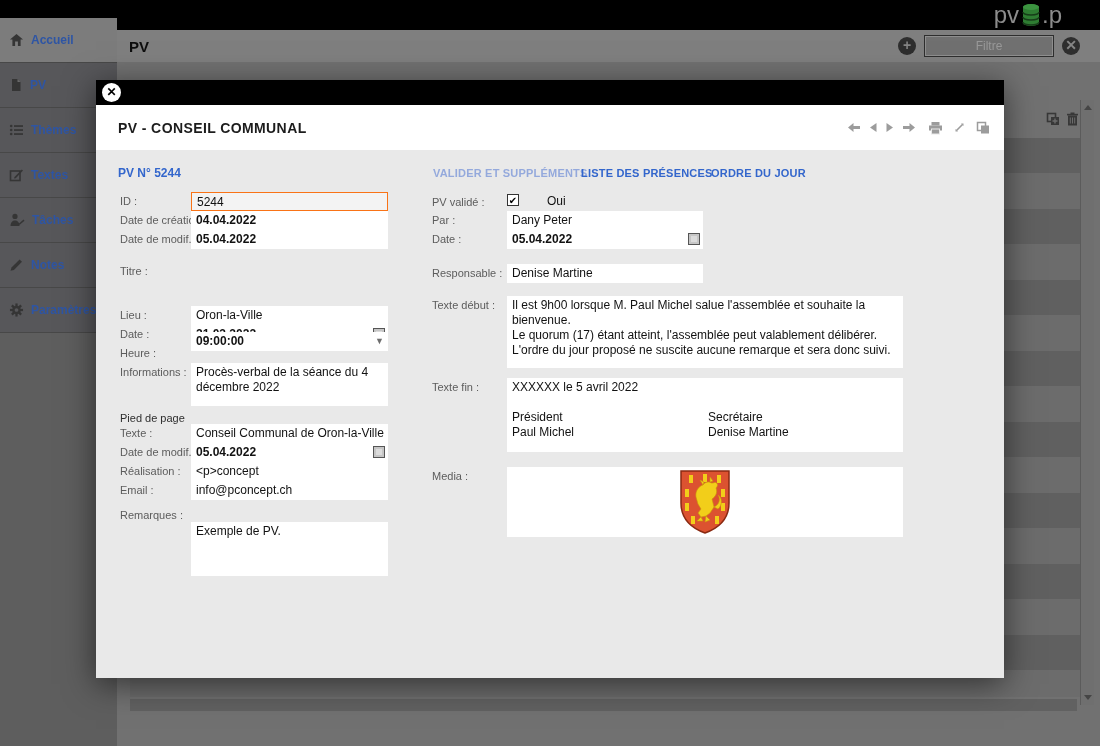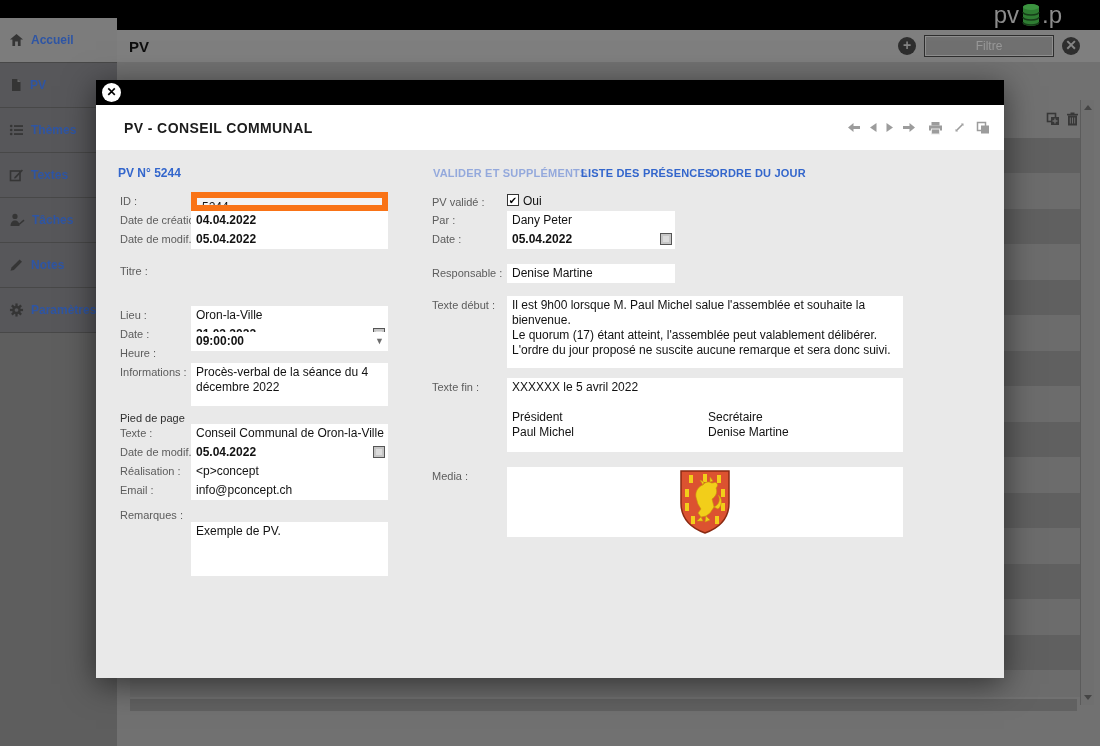--- a/index.html
+++ b/index.html
@@ -44,35 +44,35 @@
     border-right:4px solid transparent;border-top:5px solid #454545}
   .hscroll{position:absolute;left:130px;top:699px;width:947px;height:12px;background:#616161;cursor:pointer}
 
   
   .modal{position:absolute;left:96px;top:80px;width:908px;height:598px;background:#e9e9e9;
     box-shadow:0 6px 30px rgba(0,0,0,.55)}
   .m-bar{height:25px;background:#000;position:relative}
   .m-close{position:absolute;left:6px;top:3px;width:19px;height:19px;border-radius:50%;background:#fff;
     color:#000;text-align:center;line-height:19px;font-size:12px;font-weight:bold;cursor:pointer}
   .m-head{height:45px;background:#fff;display:flex;align-items:center}
-  .m-title{margin-left:28px;font-size:14px;font-weight:bold;color:#1c1c1c;letter-spacing:.4px}
+  .m-title{margin-left:22px;font-size:14px;font-weight:bold;color:#1c1c1c;letter-spacing:.4px}
   .m-tools{margin-left:auto;margin-right:14px;display:flex;align-items:center;gap:7px}
   .m-tools .tbtn{cursor:pointer;display:block}
   .m-body{position:relative;height:528px}
 
   .rec-link{position:absolute;left:22px;top:16px;font-size:12px;font-weight:bold;color:#3366cc;cursor:pointer}
   .tab{position:absolute;top:17px;font-size:11px;font-weight:bold;color:#3366cc;letter-spacing:.2px;cursor:pointer}
   .tab.active{color:#94a9dc}
 
   .flbl{position:absolute;font-size:11px;color:#5c5c5c;white-space:nowrap}
   .flbl.sec{font-weight:normal;color:#2e2e2e}
   .fbox{position:absolute;background:#ffffff;font-size:12px;color:#121212;padding:2px 5px;
     line-height:15px;width:197px;height:19px;white-space:nowrap;overflow:hidden}
-  .fbox.rt{width:168px}
-  .fbox.white{background:#f3f3f3;border:6px solid #f97316}
+  .fbox.rt{width:196px}
+  .fbox.white{background:#f3f3f3;border:1px solid #f97316}
   .fbox.bold{font-weight:bold}
   .fbox.area{height:auto;white-space:normal;overflow:hidden}
   .cal{position:absolute;right:3px;top:3px;width:12px;height:12px;border:1px solid #555;
     background:#dcdcdc;box-shadow:0 0 0 2px #c6c6c6 inset;cursor:pointer}
   .chev{position:absolute;right:4px;top:2px;color:#6e6e6e;font-size:9px;cursor:pointer}
   .cbx{position:absolute;left:411px;width:12px;height:12px;background:#fff;border:1px solid #333;
     font-size:10px;line-height:11px;text-align:center;color:#000;cursor:pointer}
   .cbx-lab{position:absolute;font-size:12px;color:#121212}
 
   .tf-cols{display:flex}
@@ -275,21 +275,21 @@
       <div class="fbox" style="left:95px;top:312px">&lt;p&gt;concept</div>
 
       <div class="flbl" style="left:24px;top:334px">Email :</div>
       <div class="fbox" style="left:95px;top:331px">info@pconcept.ch</div>
 
       <div class="flbl" style="left:24px;top:359px">Remarques :</div>
       <div class="fbox area" style="left:95px;top:372px;height:54px">Exemple de PV.</div>
 
       <div class="flbl" style="left:336px;top:46px">PV validé :</div>
       <div class="cbx" style="top:44px">✔</div>
-      <div class="cbx-lab" style="left:427px;top:44px">Oui</div>
+      <div class="cbx-lab" style="left:451px;top:44px">Oui</div>
 
       <div class="flbl" style="left:336px;top:64px">Par :</div>
       <div class="fbox rt" style="left:411px;top:61px">Dany Peter</div>
 
       <div class="flbl" style="left:336px;top:83px">Date :</div>
       <div class="fbox rt bold" style="left:411px;top:80px">
         <span>05.04.2022</span>
         <span class="cal"></span>
       </div>
 

